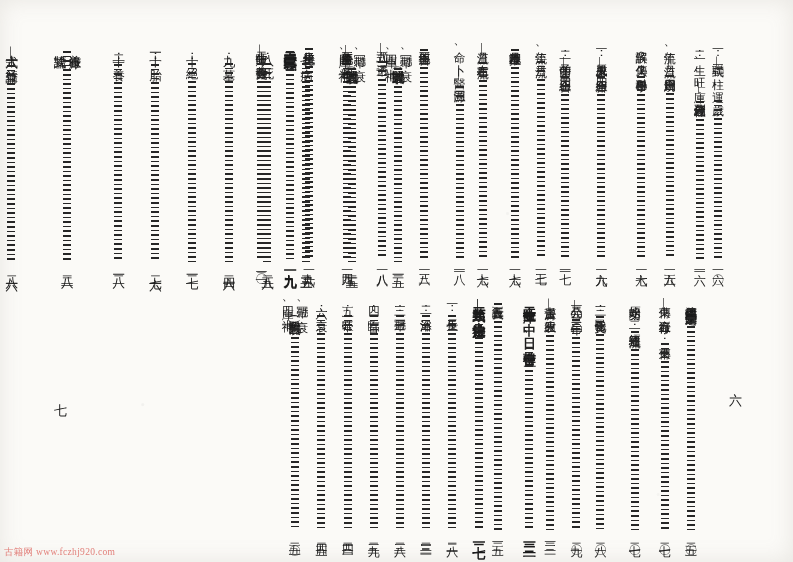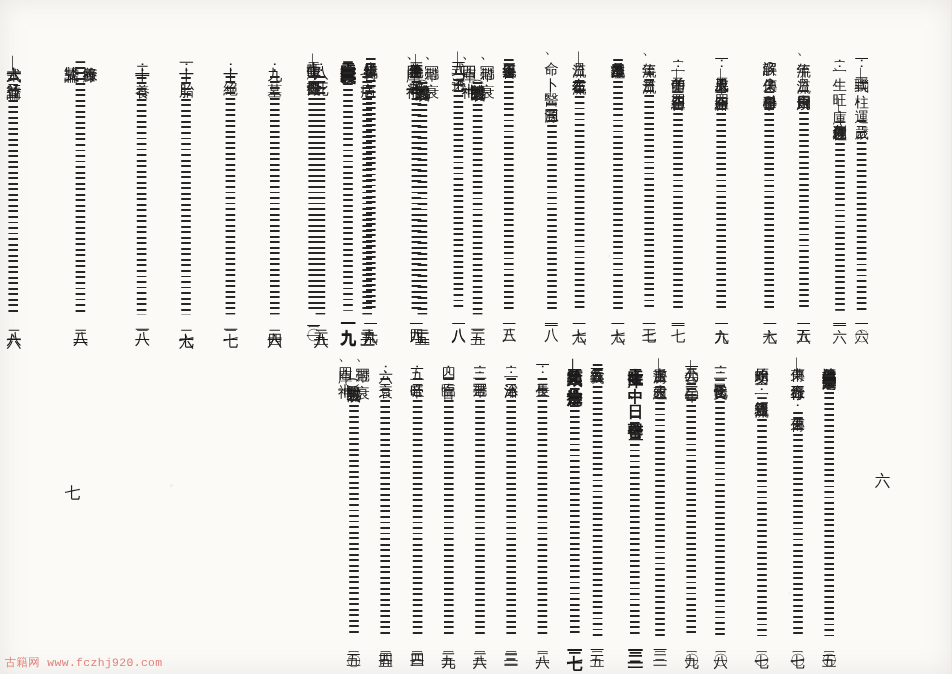--- a/index.html
+++ b/index.html
@@ -57,21 +57,21 @@
   .folio{
     position:absolute;
     font-size:13px;
     color:#222;
   }
   .folio-right{left:729px;top:392px;}
   .folio-left{left:54px;top:402px;}
   .watermark{
     position:absolute;
     left:4px;bottom:3px;
-    font-family:Liberation Mono, monospace;
+    font-family:Liberation Serif, serif;
     font-size:9.5px;
     color:#e2807b;
     letter-spacing:.3px;
   }
 </style>
 </head>
 <body>
 
 <div class="spread">
 

